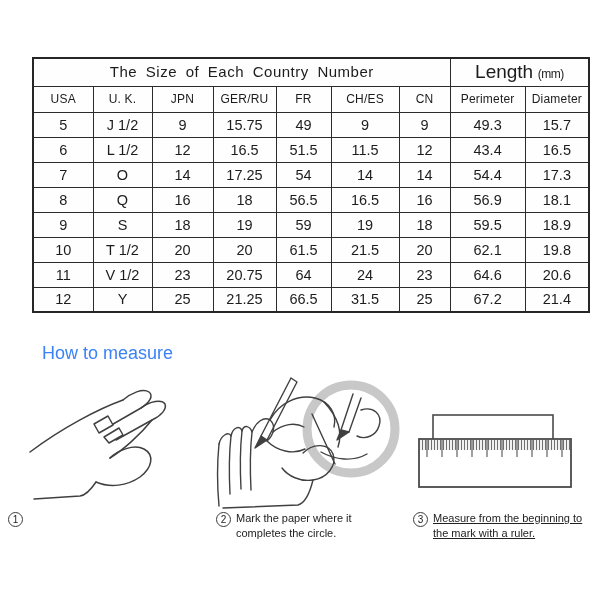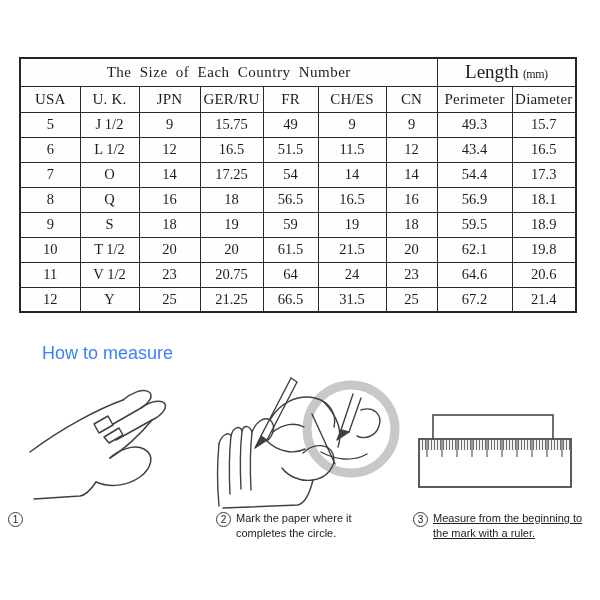--- a/index.html
+++ b/index.html
@@ -5,35 +5,35 @@
   * { margin:0; padding:0; box-sizing:border-box; }
   html,body { background:#ffffff; }
   body { font-family:"Liberation Sans", sans-serif; color:#1c1c1c; }
   .page {
     position:relative; width:600px; height:600px; background:#ffffff;
     overflow:hidden;
   }
 
   
   table.size-table {
-    position:absolute; left:19px; top:57px; width:556px;
+    position:absolute; left:32px; top:57px; width:556px;
     border-collapse:collapse; table-layout:fixed;
-    border:2px solid #262626; background:#fefefe;font-family:Liberation Serif, serif;
+    border:2px solid #262626; background:#fefefe;
   }
   .size-table th, .size-table td {
     border:1px solid #2b2b2b; text-align:center; vertical-align:middle;
     font-weight:normal; padding:0; overflow:hidden; white-space:nowrap;
   }
   .size-table tr.group-row { height:28px; }
   .size-table tr.col-row   { height:26px; }
   .size-table tr.data-row  { height:25px; }
   .group-title { font-size:15px; letter-spacing:.5px; word-spacing:4px; }
   .length-title { font-size:19px; }
   .length-unit { font-size:12px; letter-spacing:-0.5px; }
-  .size-table tr.col-row th { font-size:15px; letter-spacing:.2px; }
+  .size-table tr.col-row th { font-size:12px; letter-spacing:.2px; }
   .size-table tr.data-row td { font-size:14.5px; }
 
   
   .howto-title {
     position:absolute; left:42px; top:343px;
     font-size:18px; font-weight:normal; color:#3b82f6;
   }
   .illus { position:absolute; }
   .illus svg { display:block; }
   .steps-caption { position:absolute; top:511px; display:flex; gap:5px; }

